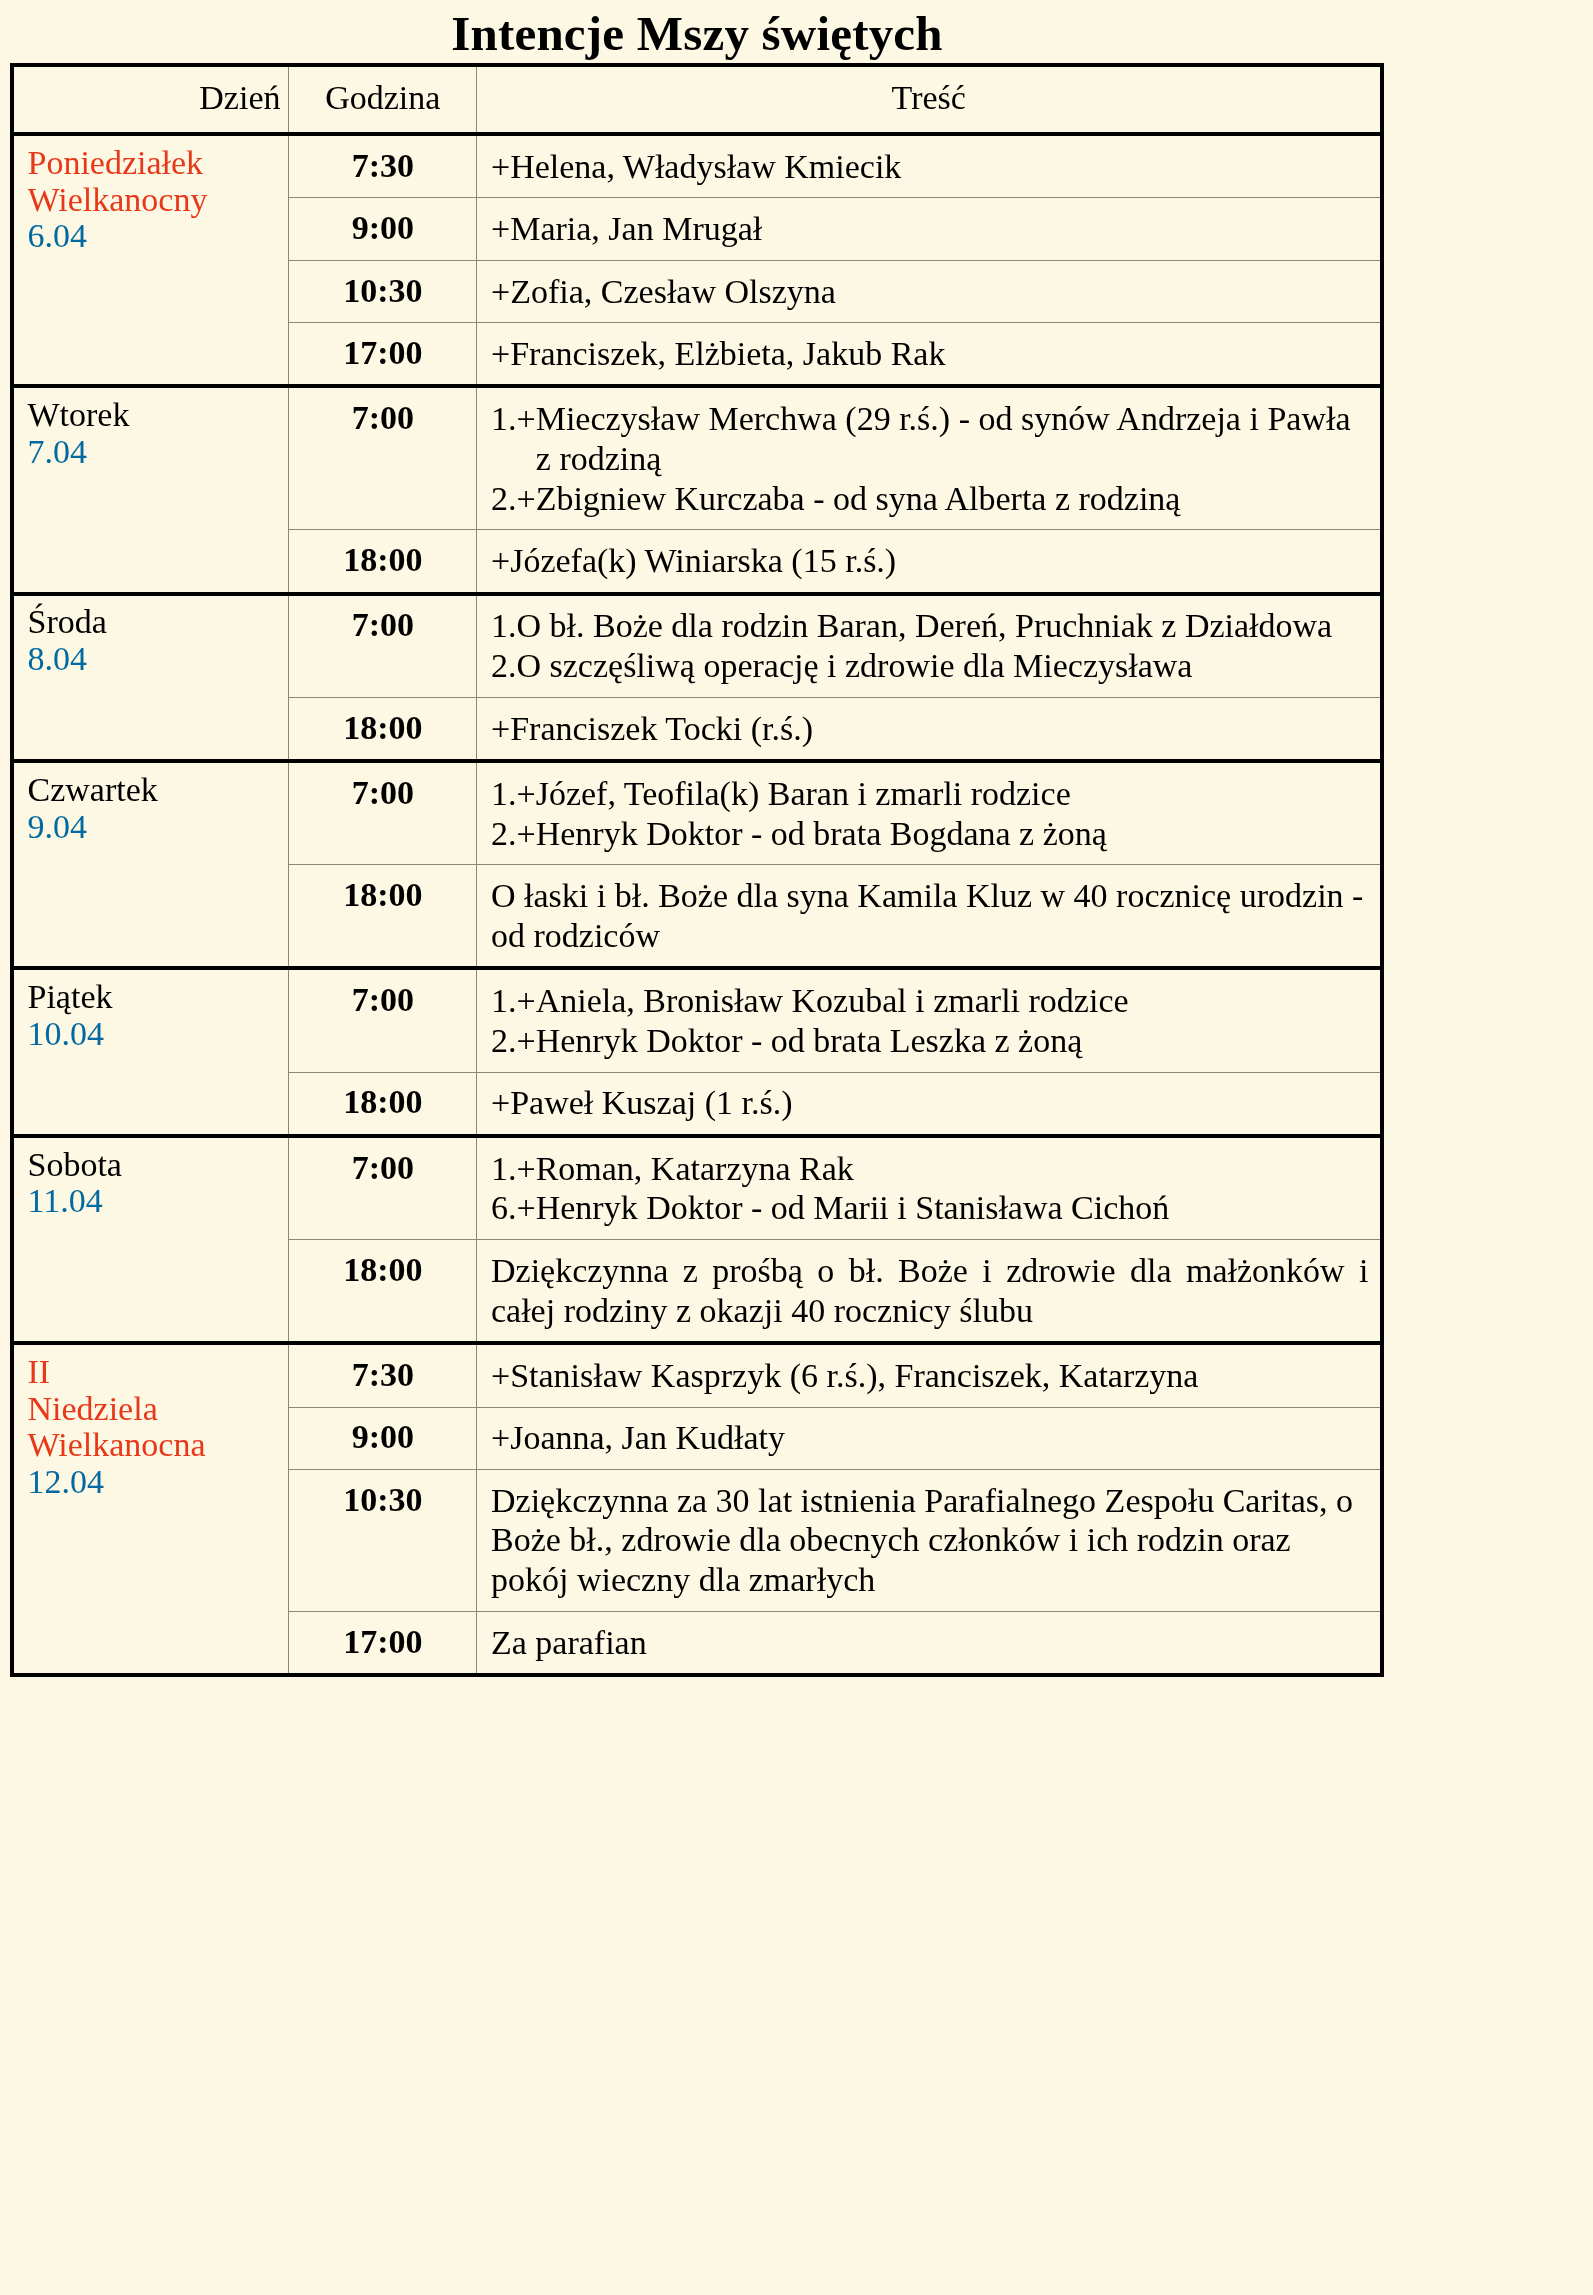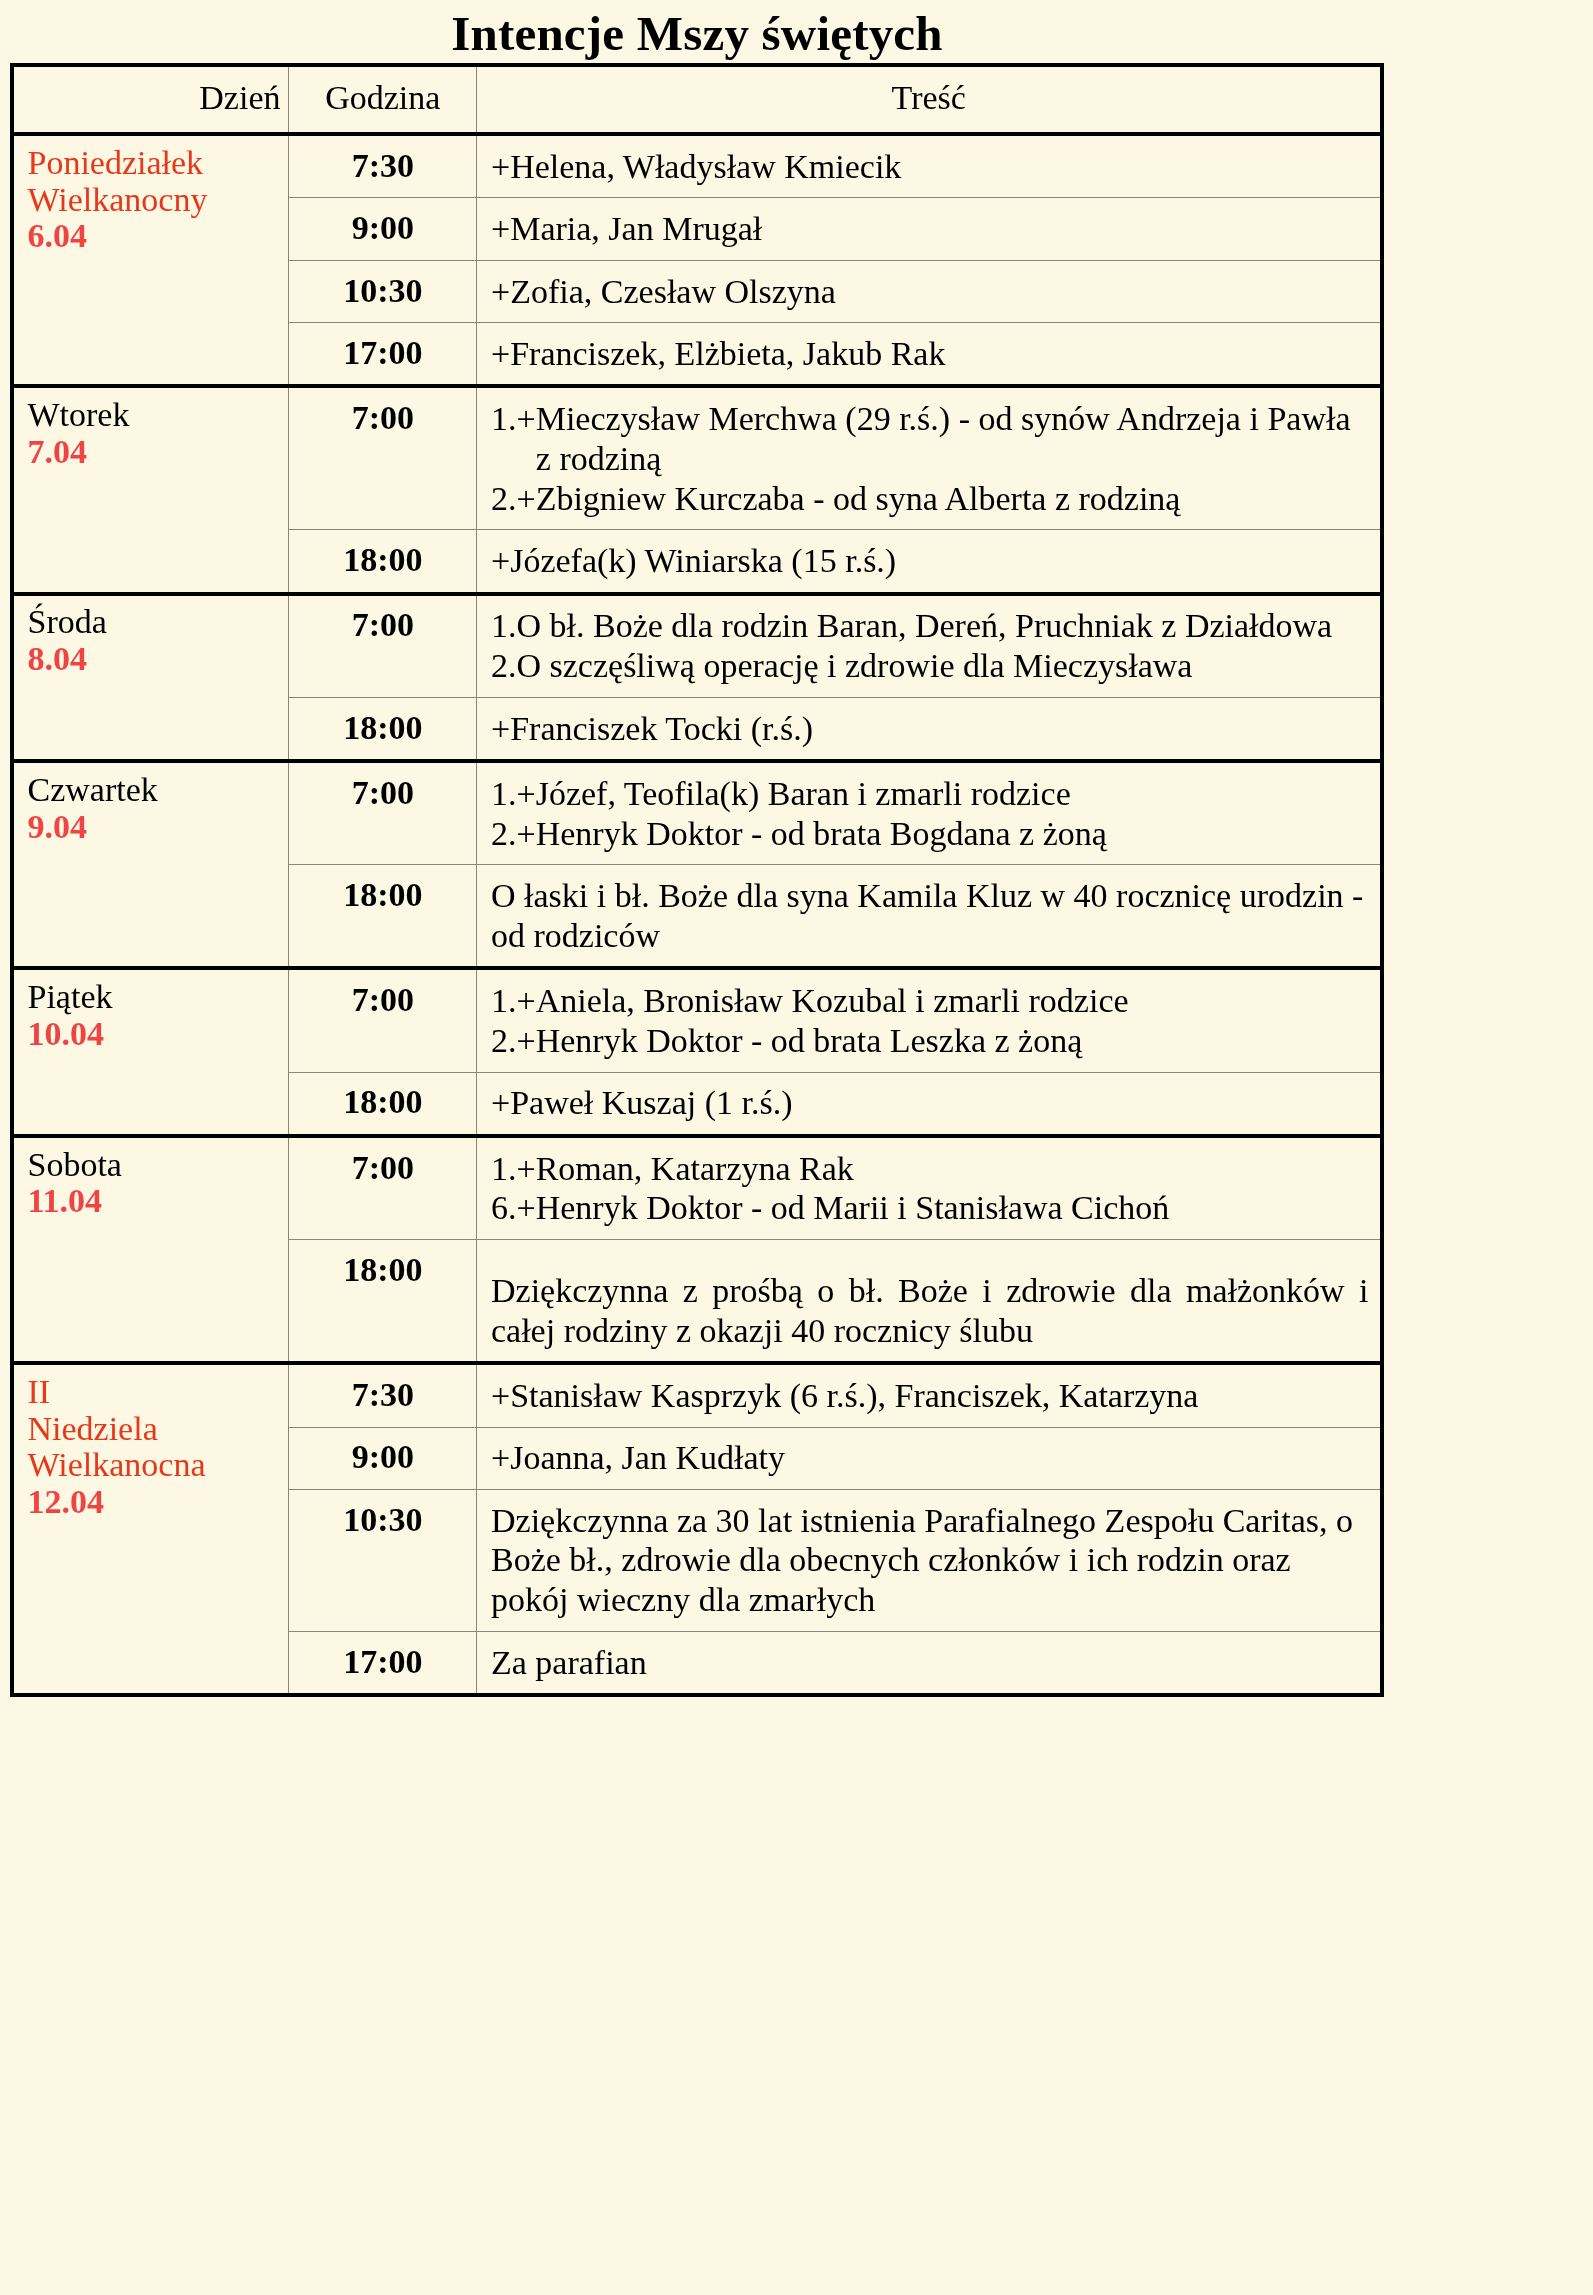--- a/index.html
+++ b/index.html
@@ -72,21 +72,21 @@
   thead th.h-text { text-align: center; border-right: none; }
 
   
   td.day {
     border-right: 1px solid #8a8778;
     padding: 8.8px 9.8px 9.8px 13.7px;
     font-size: 34px;
     line-height: 1.08;
   }
   td.day .dname { display: block; }
-  td.day .ddate { display: block; color: #ef4444; font-weight: bold; }
+  td.day .ddate { display: block; color: #0369a1; }
   td.day.red .dname { color: #e8381a; }
 
   
   td.time {
     border-right: 1px solid #8a8778;
     text-align: center;
     font-size: 34px;
     line-height: 1.12;
     padding: 10.8px 5.9px 9.8px 5.9px;
     white-space: nowrap;
@@ -103,21 +103,20 @@
     margin: 0;
   }
   td.text p.num {
     padding-left: 1.32em;
     text-indent: -1.32em;
   }
   td.text p.justify {
     text-align: justify;
     text-align-last: left;
     hyphens: auto;
-    margin-top: 20px;
     -webkit-hyphens: auto;
   }
 
   
   tr.inner > td.time,
   tr.inner > td.text {
     border-top: 1px solid #8a8778;
   }
   
   tr.group > td {

